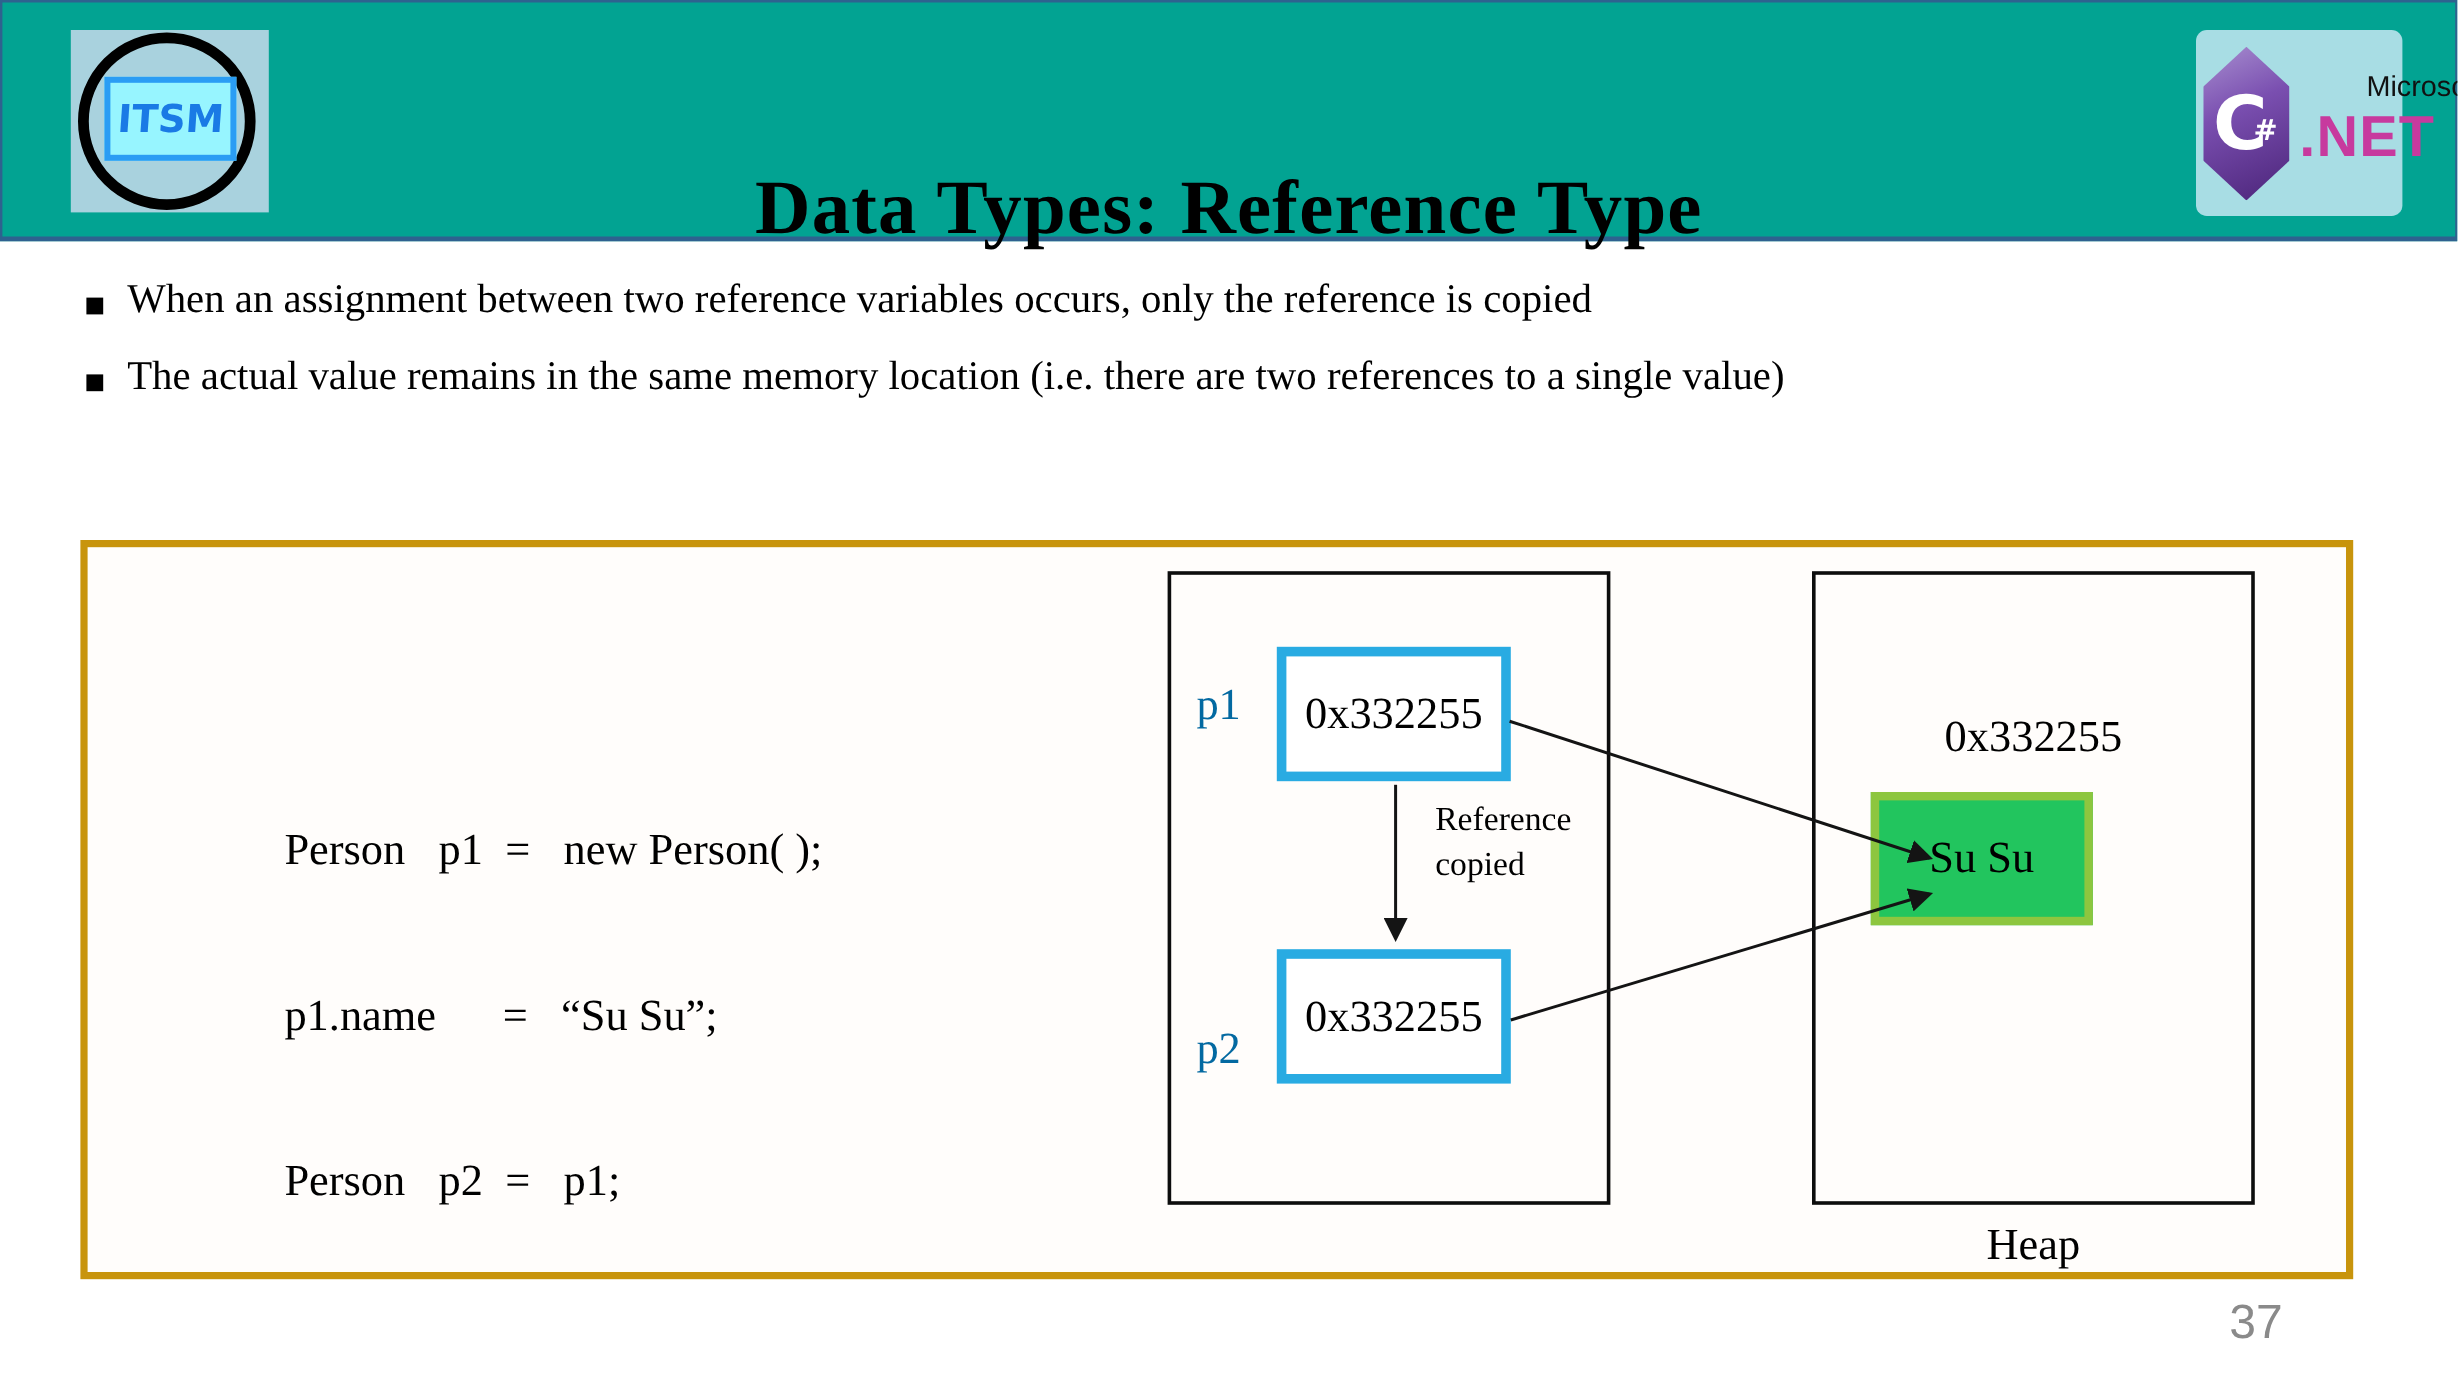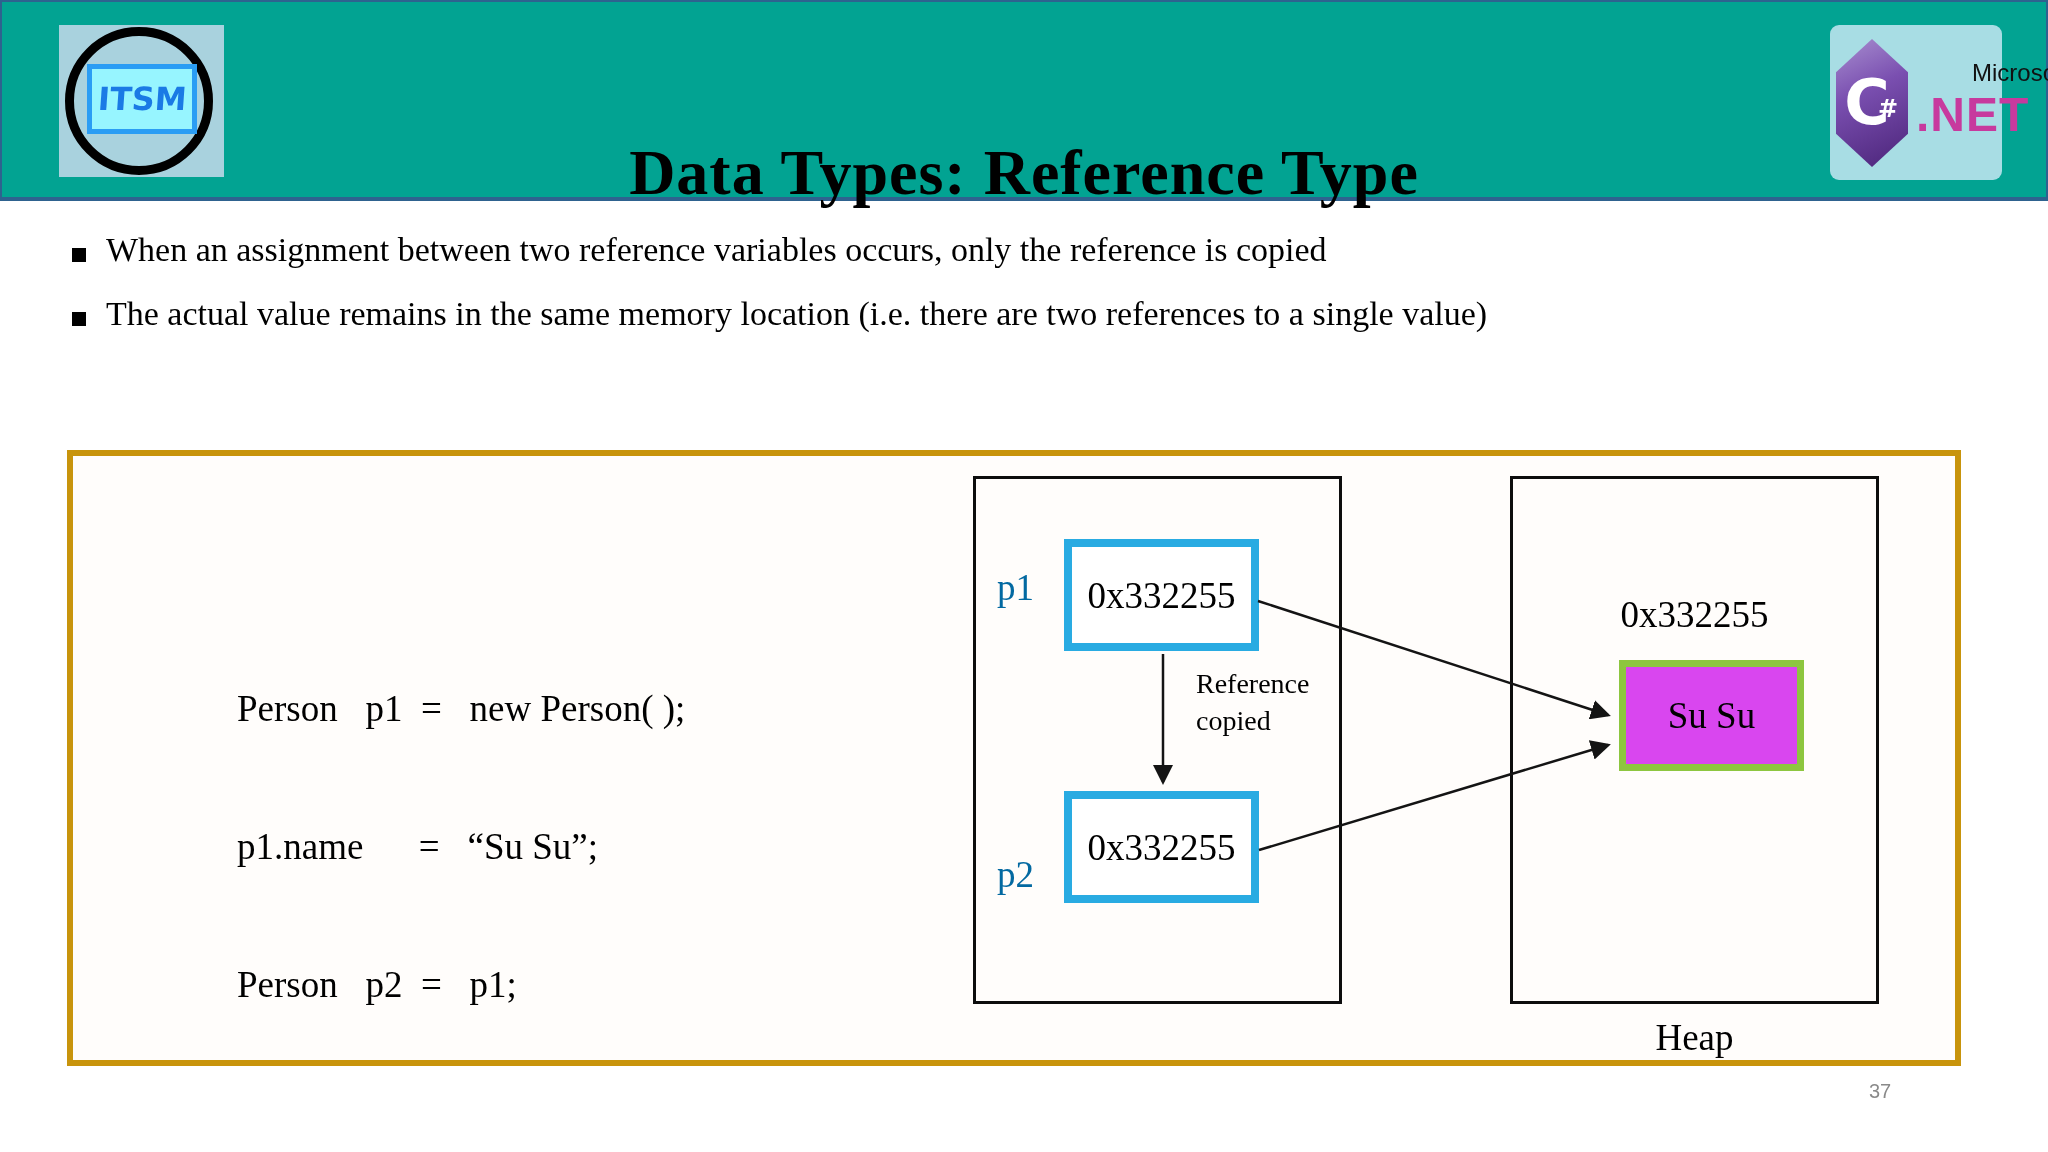--- a/index.html
+++ b/index.html
@@ -118,31 +118,31 @@
   .ref-copied-label {
     position:absolute; left:1196px; top:666px;
     font-size:28px; color:#000; line-height:1.32; white-space:pre-line;
   }
 
   .heap-address {
     position:absolute; left:1510px; top:593px; width:369px;
     text-align:center; font-size:37px; color:#000;
   }
   .value-box {
-    position:absolute; left:1619px; top:660px; width:185px; height:111px;
-    box-sizing:border-box; border:7px solid #8dc63f; background:#d946ef;
+    position:absolute; left:1559px; top:660px; width:185px; height:111px;
+    box-sizing:border-box; border:7px solid #8dc63f; background:#22c55e;
     display:flex; align-items:center; justify-content:center;
     font-size:37px; color:#000;
   }
 
   .arrows-svg { position:absolute; left:0; top:0; width:2048px; height:1152px; pointer-events:none; }
 
   .page-number {
     position:absolute; left:1845px; top:1080px; width:70px; text-align:center;
-    font-family:"Liberation Sans",sans-serif; font-size:20px; color:#8a8a8a;
+    font-family:"Liberation Sans",sans-serif; font-size:40px; color:#8a8a8a;
   }
 </style>
 </head>
 <body>
 
 <div class="slide">
 
   <div class="header">
     <div class="itsm-logo">
       <div class="itsm-circle"></div>

